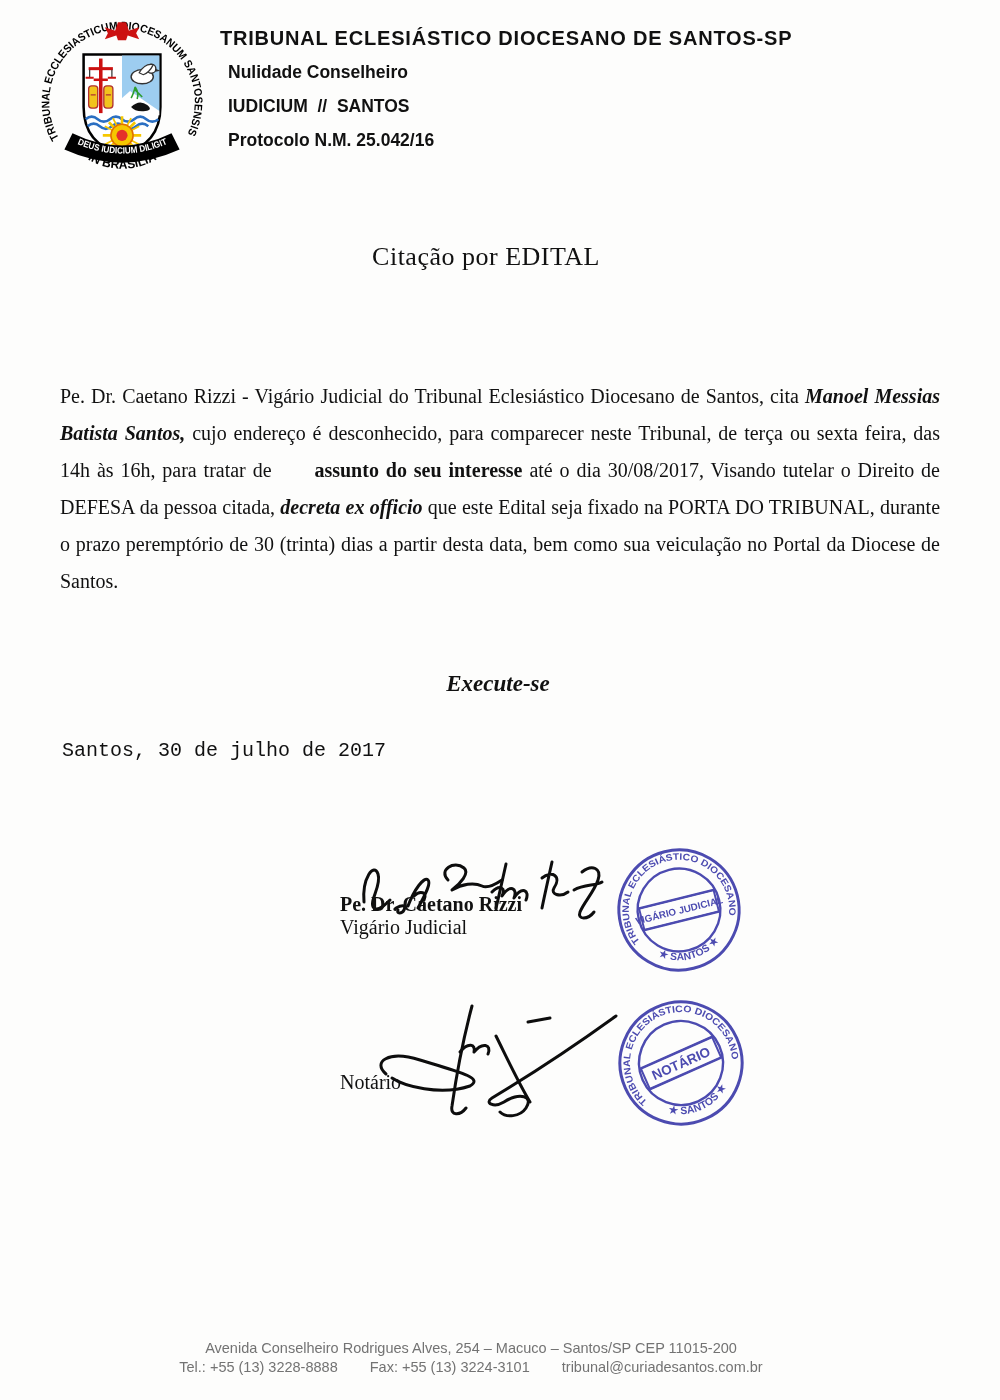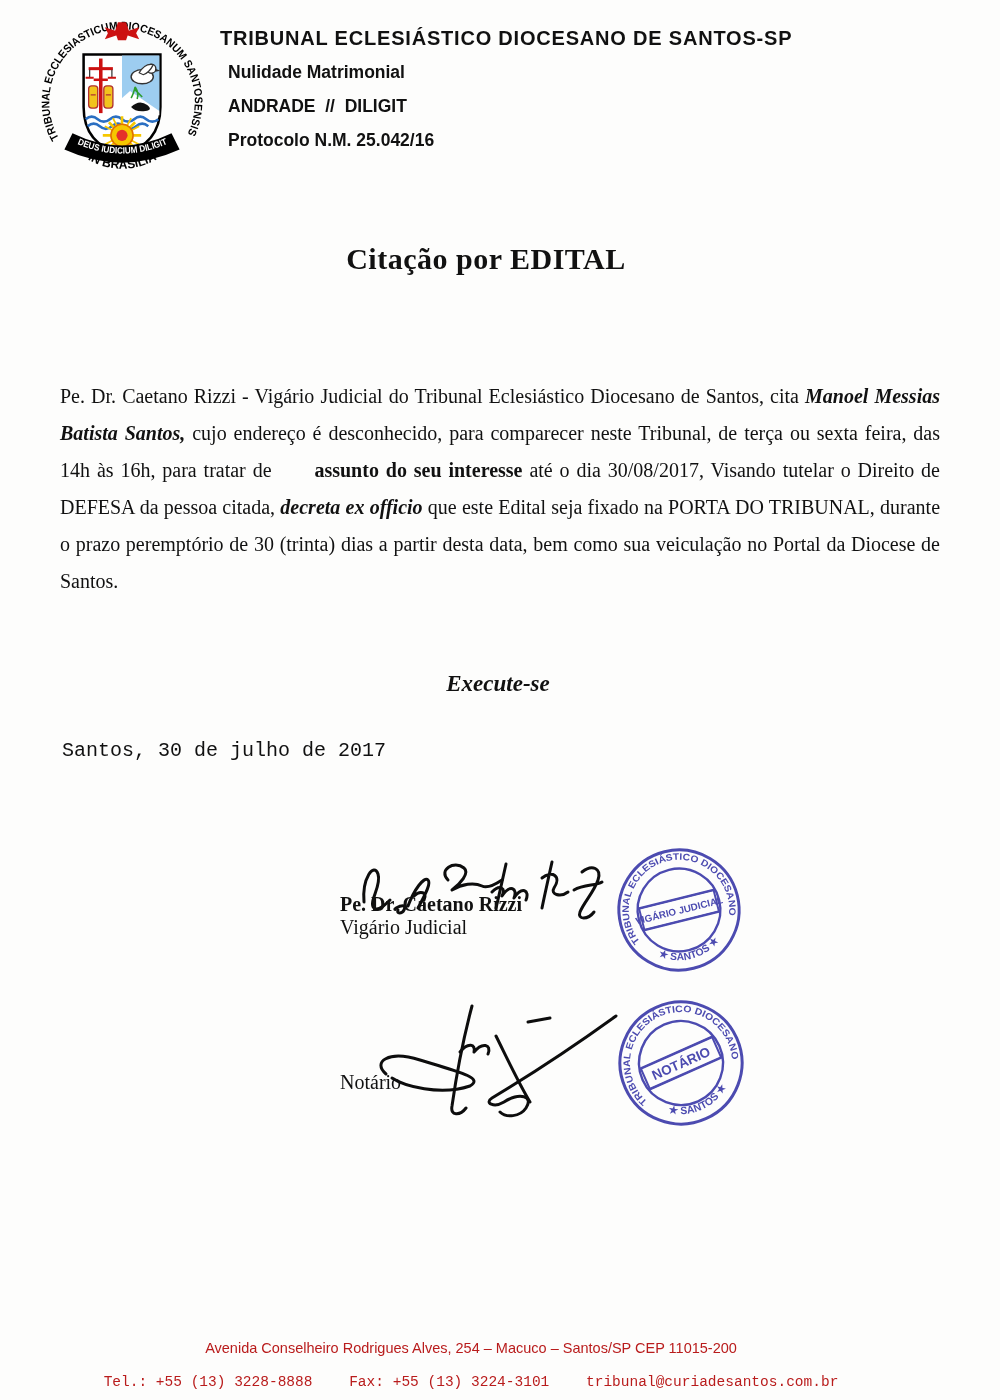--- a/index.html
+++ b/index.html
@@ -11,21 +11,21 @@
   }
   .abs { position:absolute; }
   
   .org-title { left:220px; top:27px; font-size:20px; font-weight:bold; letter-spacing:0.8px; }
   .case-type { left:228px; top:62px; font-size:17.5px; font-weight:bold; }
   .parties   { left:228px; top:96px; font-size:17.5px; font-weight:bold; white-space:pre; }
   .protocol  { left:228px; top:130px; font-size:17.5px; font-weight:bold;text-align:center; }
   .seal { left:26px; top:6px; }
   
   .doc-title { left:0; right:28px; top:242px; text-align:center;
-    font-family:"Liberation Serif", serif; font-size:30px; font-weight:bold; letter-spacing:0.5px; }
+    font-family:"Liberation Serif", serif; font-size:26px; font-weight:normal; letter-spacing:0.5px; }
   .body-par { left:60px; top:378px; width:880px;
     font-family:"Liberation Serif", serif; font-size:20px; line-height:37px;
     text-align:justify; }
   .run-normal { font-weight:normal; }
   .run-bold { font-weight:bold;margin-left:36px; }
   .run-bolditalic { font-weight:bold; font-style:italic; }
   .closing-order { left:0; right:28px; top:671px; text-align:center;
     font-family:"Liberation Serif", serif; font-size:23px; font-weight:bold; font-style:italic;padding-left:24px; }
   .dateline { left:62px; top:739px; font-family:Liberation Mono, monospace; font-size:20px; }
   
@@ -35,22 +35,22 @@
   .sig1-text { left:340px; top:893px; width:290px; }
   .sig2-text { left:340px; top:1071px; width:290px; }
   .sig1-scrawl { left:356px; top:850px; }
   .sig2-scrawl { left:376px; top:1000px; }
   .scrawl path { fill:none; stroke:#0d0d0d; stroke-width:3; stroke-linecap:round; stroke-linejoin:round; }
   .stamp1 { left:615px; top:846px; transform:rotate(-14deg); opacity:0.92; }
   .stamp2 { left:616px; top:998px; transform:rotate(-24deg); opacity:0.92; }
   .stamp text { font-family:"Liberation Sans", sans-serif; fill:var(--stamp-color); font-weight:bold; }
   .stamp circle, .stamp line, .stamp rect { stroke:var(--stamp-color); fill:none; }
   
-  .footer { left:0; right:58px; top:1340px; text-align:center; font-size:14.5px; color:#b91c1c; }
-  .footer .line2 { margin-top:18px;font-family:Liberation Mono, monospace; }
+  .footer { left:0; right:58px; top:1340px; text-align:center; font-size:14.5px; color:#737373; }
+  .footer .line2 { margin-top:3px; }
   .footer .seg { display:inline-block; margin:0 14px; white-space:pre; }
   
   .seal text { font-family:"Liberation Sans", sans-serif; font-weight:bold; }
 </style>
 </head>
 <body>
 
 <div class="page">
 
   <svg class="abs seal" width="192" height="192" viewBox="0 0 190 190">
@@ -116,22 +116,22 @@
       </g>
     </g>
 
     <path d="M 38,142 L 46,126 Q 95,150 144,126 L 152,142 Q 95,168 38,142 Z" fill="#000"></path>
     <text font-size="9" fill="#fff">
       <textPath href="#sealBanner" startOffset="4" textLength="92" lengthAdjust="spacingAndGlyphs">DEUS IUDICIUM DILIGIT</textPath>
     </text>
   </svg>
 
   <div class="abs org-title">TRIBUNAL ECLESIÁSTICO DIOCESANO DE SANTOS-SP</div>
-  <div class="abs case-type">Nulidade Matrimonial</div>
-  <div class="abs parties">ANDRADE  //  DILIGIT</div>
+  <div class="abs case-type">Nulidade Conselheiro</div>
+  <div class="abs parties">IUDICIUM  //  SANTOS</div>
   <div class="abs protocol">Protocolo N.M. 25.042/16</div>
 
   <div class="abs doc-title">Citação por EDITAL</div>
 
   <p class="abs body-par"><span class="run-normal">Pe. Dr. Caetano Rizzi - Vigário Judicial do Tribunal Eclesiástico Diocesano de Santos, cita </span><span class="run-bolditalic">Manoel Messias Batista Santos,</span><span class="run-normal"> cujo endereço é desconhecido, para comparecer neste Tribunal, de terça ou sexta feira, das 14h às 16h, para tratar de </span><span class="run-bold">assunto do seu interesse</span><span class="run-normal"> até o dia 30/08/2017, Visando tutelar o Direito de DEFESA da pessoa citada, </span><span class="run-bolditalic">decreta ex officio</span><span class="run-normal"> que este Edital seja fixado na PORTA DO TRIBUNAL, durante o prazo peremptório de 30 (trinta) dias a partir desta data, bem como sua veiculação no Portal da Diocese de Santos.</span></p>
 
   <div class="abs closing-order">Execute-se</div>
 
   <div class="abs dateline">Santos, 30 de julho de 2017</div>
 

